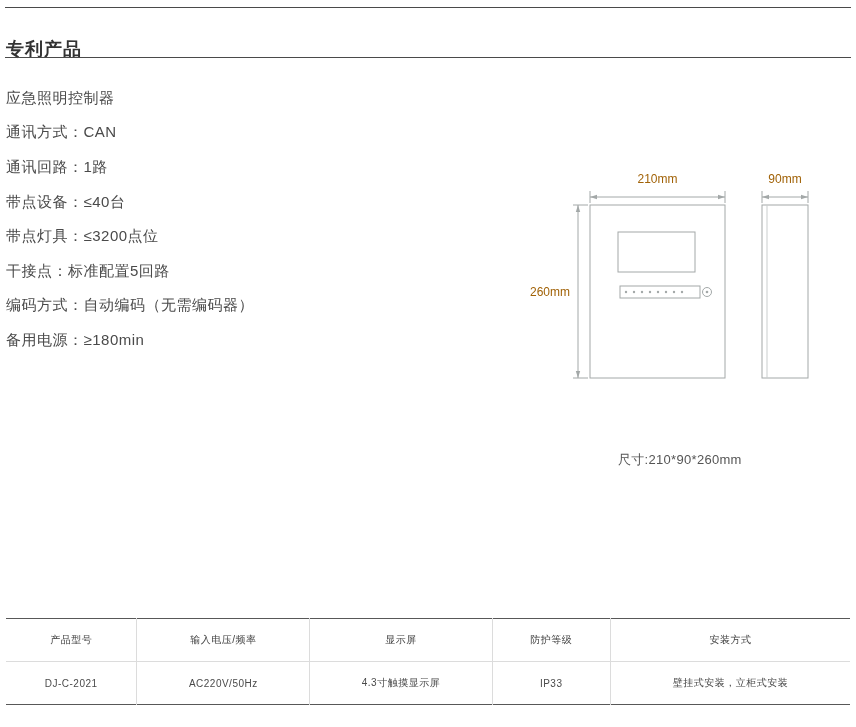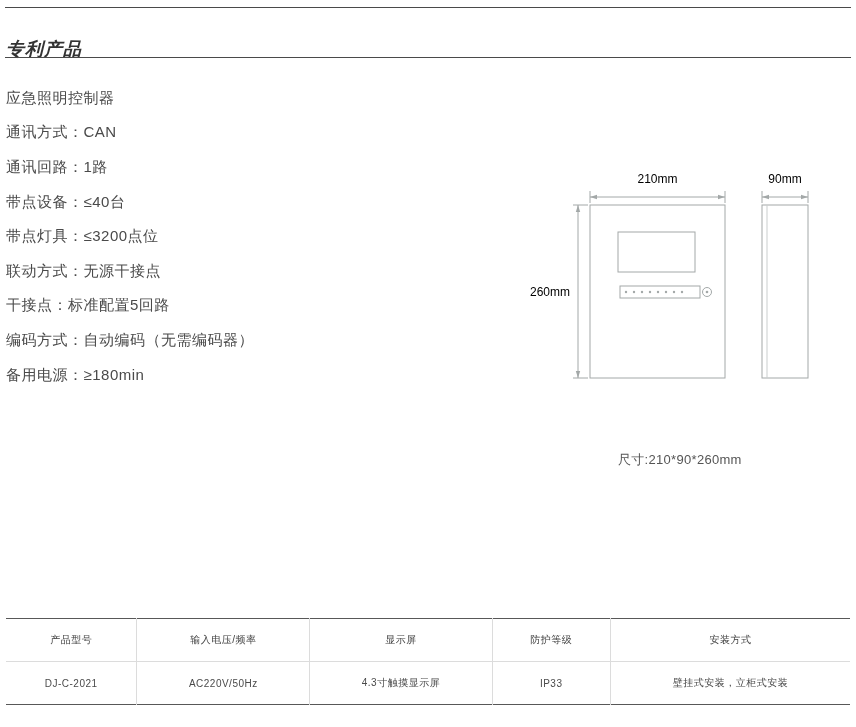--- a/index.html
+++ b/index.html
@@ -22,21 +22,20 @@
   .rule-top { top: 7px; }
   .rule-under-title { top: 57px; }
   .page-title {
     position: absolute;
     left: 6px;
     top: 25px;
     font-size: 18px;
     font-weight: bold;
     color: #333333;
     letter-spacing: 1px;
-    font-style: italic;
   }
   .specs {
     position: absolute;
     left: 6px;
     top: 81px;
     margin: 0;
     padding: 0;
     list-style: none;
   }
   .specs li {
@@ -52,21 +51,21 @@
     position: absolute;
     left: 530px;
     top: 168px;
     width: 326px;
     height: 265px;
   }
   .drawing svg { position: absolute; left: 0; top: 0; }
   .dim-label {
     position: absolute;
     font-size: 12px;
-    color: #000000;
+    color: #a16207;
   }
   .dim-label-width { left: 97px; top: 4px; width: 61px; text-align: center; }
   .dim-label-depth { left: 230px; top: 4px; width: 50px; text-align: center; }
   .dim-label-height { left: 0; top: 117px; width: 43px; text-align: left; }
   .dim-caption {
     position: absolute;
     left: 88px;
     top: 235px;
     font-size: 13px;
     color: #555555;
@@ -115,21 +114,20 @@
   <h1 class="page-title">专利产品</h1>
 
   <div class="rule-dark rule-under-title"></div>
 
   <ul class="specs">
     <li>应急照明控制器</li>
     <li>通讯方式：CAN</li>
     <li>通讯回路：1路</li>
     <li>带点设备：≤40台</li>
     <li>带点灯具：≤3200点位</li>
-    <li>联动方式：无源干接点</li>
     <li>干接点：标准配置5回路</li>
     <li>编码方式：自动编码（无需编码器）</li>
     <li>备用电源：≥180min</li>
   </ul>
 
   <div class="drawing">
     <svg width="326" height="265" viewBox="0 0 326 265">
 
       <rect x="60" y="37" width="135" height="173" fill="#ffffff" stroke="#a3a8a8" stroke-width="1"></rect>
       <rect x="88" y="64" width="77" height="40" fill="none" stroke="#a3a8a8" stroke-width="1"></rect>

